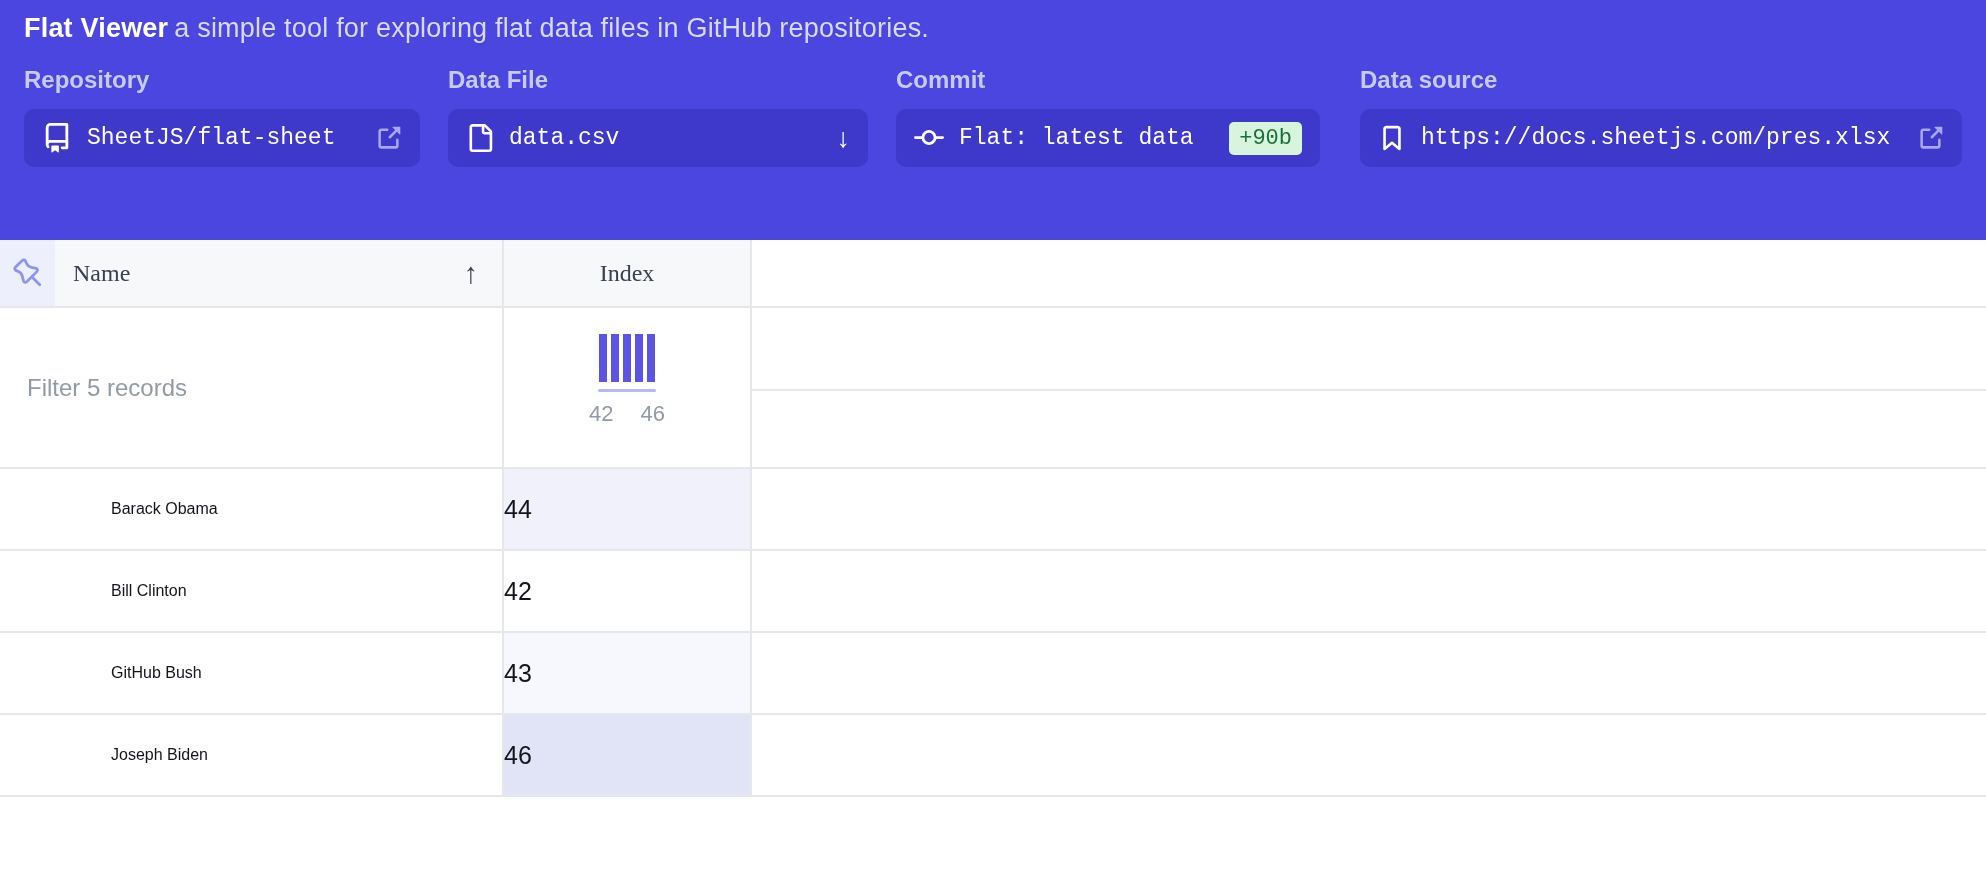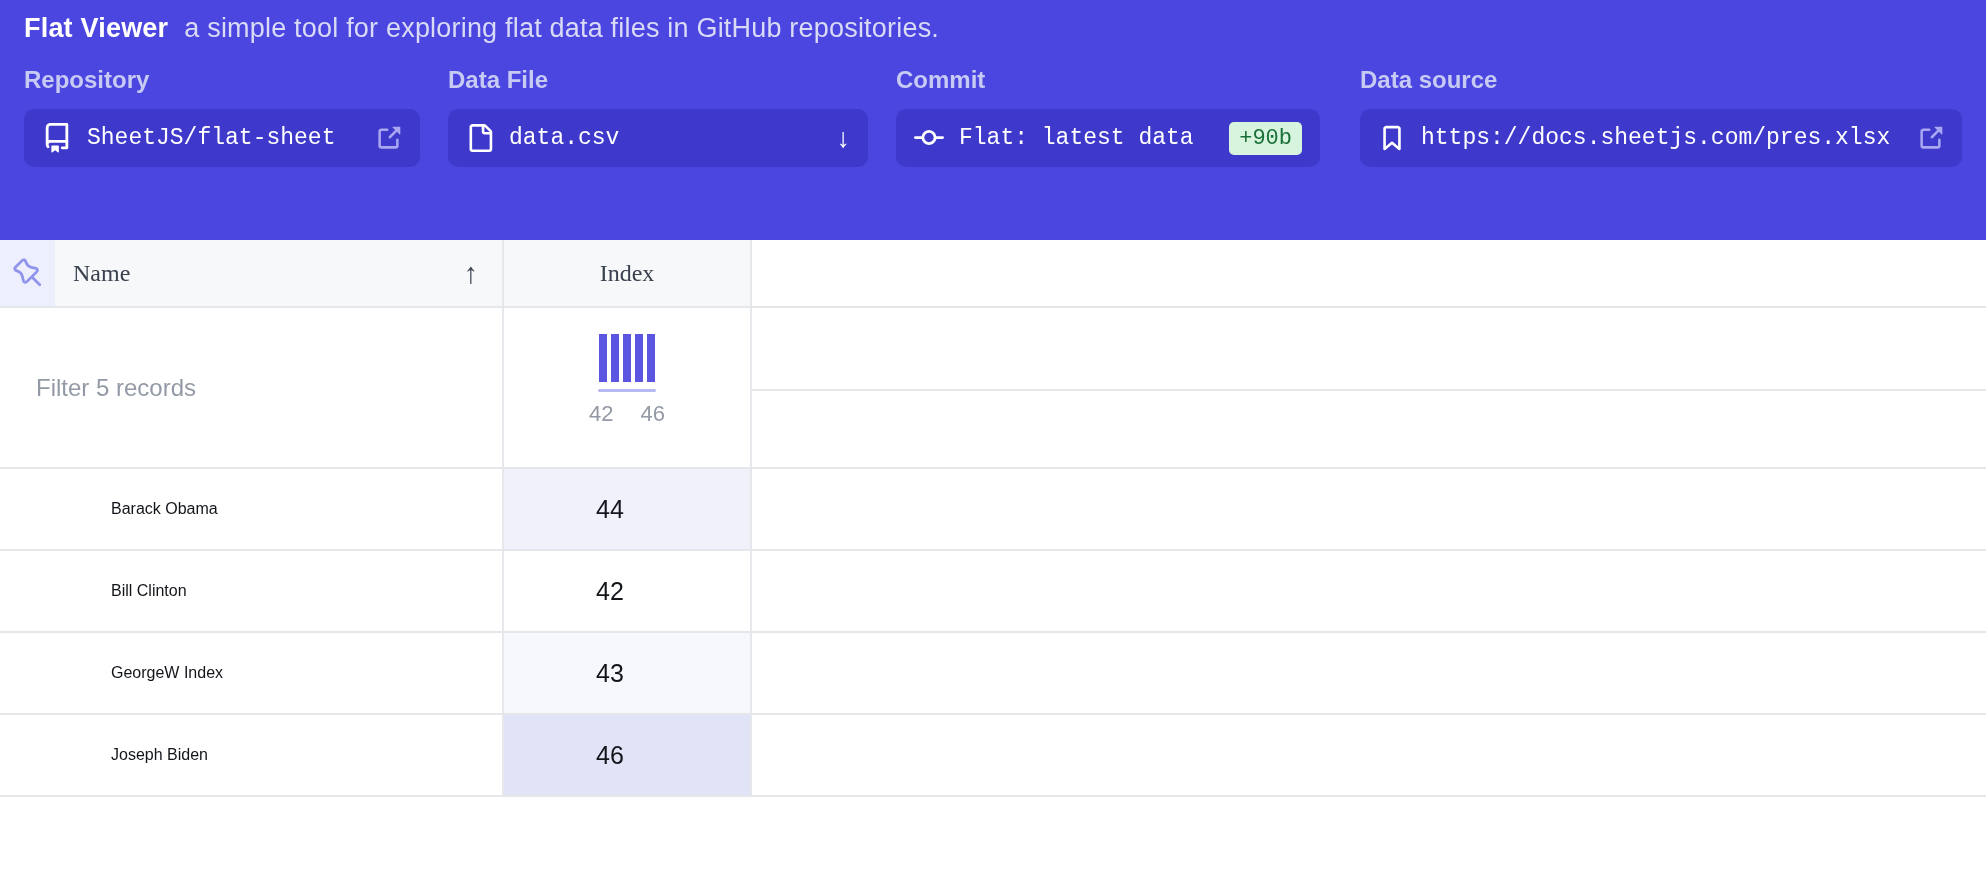--- a/index.html
+++ b/index.html
@@ -5,21 +5,21 @@
   * { margin:0; padding:0; box-sizing:border-box; }
   html,body { width:1986px; height:888px; overflow:hidden; background:#fff;
               font-family:"Liberation Sans", sans-serif; }
   .mono { font-family:"Liberation Mono","DejaVu Sans Mono",monospace; }
 
   
   .hero { position:relative; width:1986px; height:240px;
           background:var(--accent,#4b46e0); }
   .hero-title { position:absolute; left:24px; top:13px; font-size:27px;
                 color:var(--hero-subtitle,#d8daf6); letter-spacing:.2px; }
-  .hero-title strong { color:#ffffff; font-weight:700; margin-right:16px; }
+  .hero-title strong { color:#ffffff; font-weight:700; margin-right:6px; }
   .control { position:absolute; top:66px; }
   .control-label { font-size:24px; font-weight:600; color:var(--accent-label,#c7cbf4);
                    margin-bottom:15px; }
   .control-btn { display:flex; align-items:center; gap:15px; height:58px; width:100%;
                  background:var(--accent-dark,#3e39cb); border:none; border-radius:10px;
                  padding:7px 18px; color:#fff; font-size:23px; cursor:pointer; }
   .control-btn .icon { display:flex; align-items:center; flex:none; }
   .control-btn .trail { margin-left:auto; display:flex; align-items:center; }
   .ctl-0 { left:24px;   width:396px; }
   .ctl-1 { left:448px;  width:420px; }
@@ -42,38 +42,38 @@
   .th { background:var(--header-bg,#f7f8fa); display:flex; align-items:center;
         font-size:24px; color:var(--header-text,#39414e); cursor:pointer;font-family:Liberation Serif, serif; }
   .th-name { padding:0 24px 0 18px; }
   .th-name .sort { margin-left:auto; font-size:29px; color:#3d4452; }
   .th-index { justify-content:center; }
 
   .filter-row { height:161px; }
   .filter-cell { background:#fff; display:flex; align-items:center; }
   .filter-input { width:100%; border:none; outline:none; background:transparent;
                   font-size:24px; color:#2a2f36; padding-left:27px;
-                  font-family:"Liberation Sans",sans-serif;margin-left:9px; }
+                  font-family:"Liberation Sans",sans-serif; }
   .filter-input::placeholder { color:var(--muted,#99a0aa); }
   .hist-cell { background:#fff; display:flex; align-items:center; justify-content:center; }
   .hist { display:flex; flex-direction:column; align-items:center; cursor:crosshair;
           margin-top:-14px; }
   .hist-bars { display:flex; align-items:flex-end; gap:4px; height:48px; }
   .hist-bars .bar { width:8px; background:var(--hist-bar,#5b55e2); }
   .hist-track { width:58px; height:3px; background:var(--hist-track,#b7b9f2);
                 margin-top:7px; border-radius:2px; }
   .hist-labels { width:76px; display:flex; justify-content:space-between;
                  margin-top:9px; font-size:22px; color:var(--muted,#8b919b); }
   .filter-filler .sub { position:absolute; left:0; right:0; top:0; height:83px;
                         border-bottom:2px solid var(--border,#e5e7eb); }
 
   .data-row { height:82px; }
   .name-cell { grid-column:1 / 3; background:#fff; display:flex; align-items:center;
                font-size:16px; color:var(--text-dark,#12151a); padding-left:111px; }
-  .index-cell { display:flex; align-items:center; justify-content:center;
+  .index-cell { display:flex; align-items:center; justify-content:flex-start;
                 padding-right:34px; font-size:25px; font-weight:500;
                 color:var(--text-dark,#0e1116); background:#fff; }
   .filler { background:#fff; }
 
   svg { display:block; }
 </style>
 </head>
 <body>
 
 <header class="hero">
@@ -200,21 +200,21 @@
     <div class="cell name-cell bordered">
         <span>Bill Clinton</span>
       </div>
     <div class="cell index-cell bordered vline" style="background: rgba(125, 132, 220, 0);">
         <span>42</span>
       </div>
     <div class="cell filler bordered"></div>
   </div>
   <div class="grid-row data-row">
     <div class="cell name-cell bordered">
-        <span>GeorgeW Index</span>
+        <span>GitHub Bush</span>
       </div>
     <div class="cell index-cell bordered vline" style="background: rgba(125, 132, 220, 0.06);">
         <span>43</span>
       </div>
     <div class="cell filler bordered"></div>
   </div>
   <div class="grid-row data-row">
     <div class="cell name-cell bordered">
         <span>Joseph Biden</span>
       </div>

